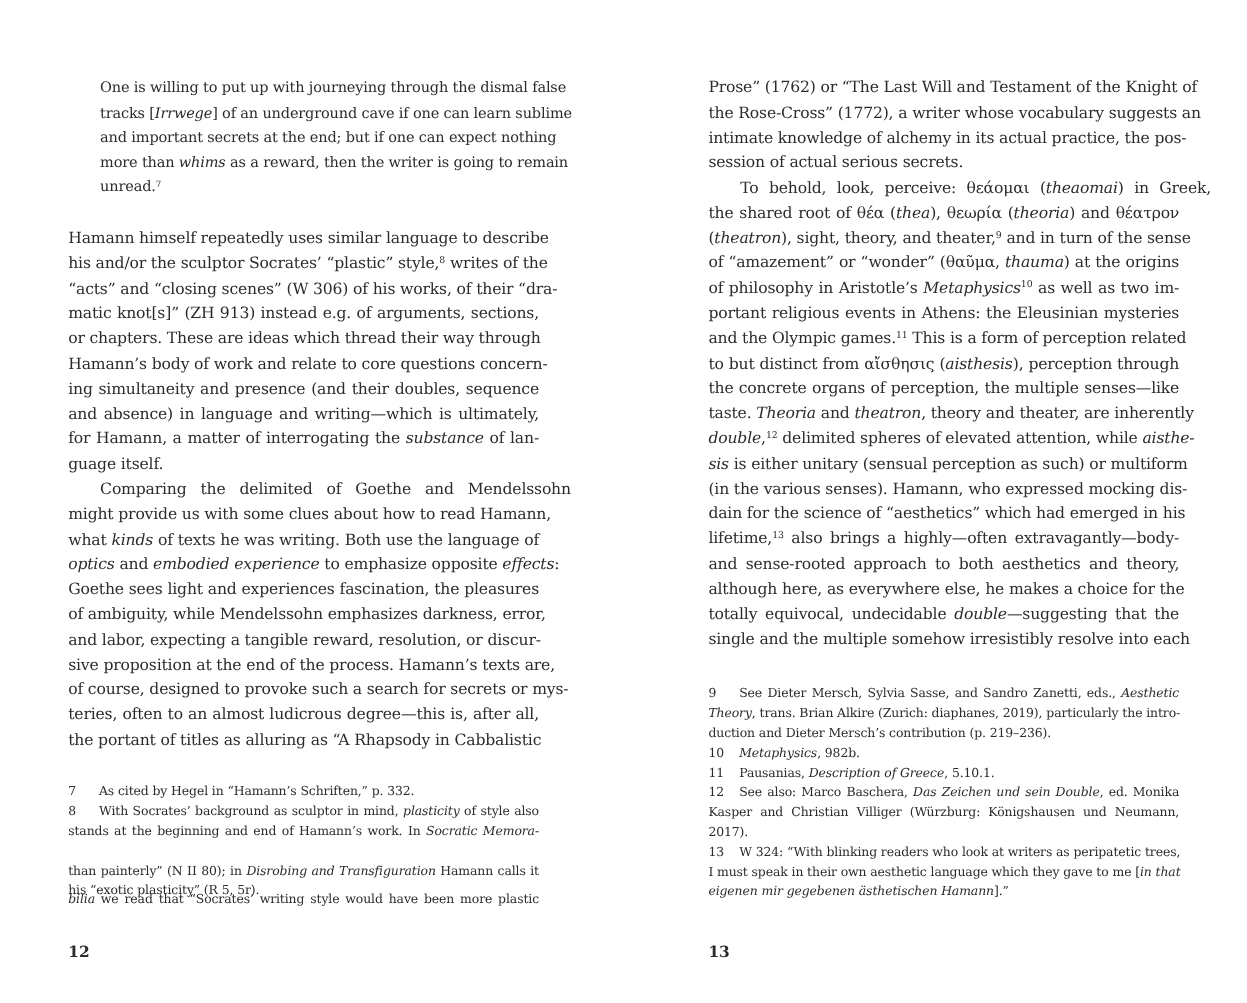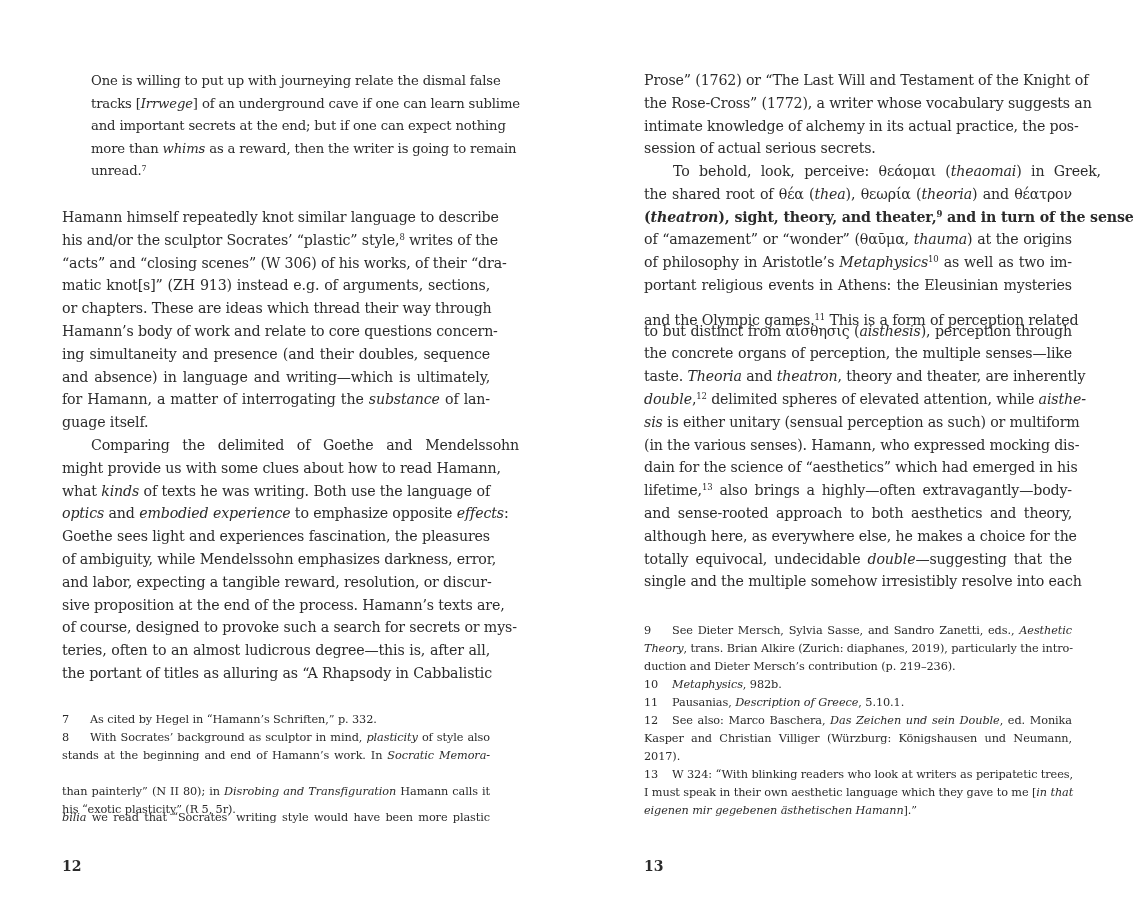--- a/index.html
+++ b/index.html
@@ -18,28 +18,28 @@
   .indent { padding-left:29px; }
   sup { font-size:0.6em; line-height:0; vertical-align:0.55em; }
   em { font-style:italic; }
   .folio { position:absolute; top:858px; font-size:14px; font-weight:bold; }
 </style>
 </head>
 <body>
 
 <div class="page left">
   <div class="quote">
-      <div class="line" style="top: 70px;">One is willing to put up with journeying relate the dismal false</div>
+      <div class="line" style="top: 70px;">One is willing to put up with journeying through the dismal false</div>
       <div class="line" style="top: 92.6px;">tracks [<em>Irrwege</em>] of an underground cave if one can learn sublime</div>
       <div class="line" style="top: 115.2px;">and important secrets at the end; but if one can expect nothing</div>
       <div class="line" style="top: 137.8px;">more than <em>whims</em> as a reward, then the writer is going to remain</div>
       <div class="line last" style="top: 160.4px;">unread.<sup>7</sup></div>
     </div>
   <div>
-      <div class="line" style="top: 206px;">Hamann himself repeatedly knot similar language to describe</div>
+      <div class="line" style="top: 206px;">Hamann himself repeatedly uses similar language to describe</div>
       <div class="line" style="top: 228.8px;">his and/or the sculptor Socrates’ “plastic” style,<sup>8</sup> writes of the</div>
       <div class="line" style="top: 251.6px;">“acts” and “closing scenes” (W 306) of his works, of their “dra-</div>
       <div class="line" style="top: 274.4px;">matic knot[s]” (ZH 913) instead e.g. of arguments, sections,</div>
       <div class="line" style="top: 297.2px;">or chapters. These are ideas which thread their way through</div>
       <div class="line" style="top: 320px;">Hamann’s body of work and relate to core questions concern-</div>
       <div class="line" style="top: 342.8px;">ing simultaneity and presence (and their doubles, sequence</div>
       <div class="line" style="top: 365.6px;">and absence) in language and writing—which is ultimately,</div>
       <div class="line" style="top: 388.4px;">for Hamann, a matter of interrogating the <em>substance</em> of lan-</div>
       <div class="line last" style="top: 411.2px;">guage itself.</div>
     </div>
@@ -70,25 +70,25 @@
 <div class="page right">
   <div>
       <div class="line" style="top: 69px;">Prose” (1762) or “The Last Will and Testament of the Knight of</div>
       <div class="line" style="top: 91.8px;">the Rose-Cross” (1772), a writer whose vocabulary suggests an</div>
       <div class="line" style="top: 114.6px;">intimate knowledge of alchemy in its actual practice, the pos-</div>
       <div class="line last" style="top: 137.4px;">session of actual serious secrets.</div>
     </div>
   <div>
       <div class="line indent" style="top: 160px;">To behold, look, perceive: θεάομαι (<em>theaomai</em>) in Greek,</div>
       <div class="line" style="top: 182.8px;">the shared root of θέα (<em>thea</em>), θεωρία (<em>theoria</em>) and θέατρον</div>
-      <div class="line" style="top: 205.6px; font-weight: bold;">(<em>theatron</em>), sight, theory, and theater,<sup>9</sup> and in turn of the sense</div>
+      <div class="line" style="top: 205.6px;">(<em>theatron</em>), sight, theory, and theater,<sup>9</sup> and in turn of the sense</div>
       <div class="line" style="top: 228.4px;">of “amazement” or “wonder” (θαῦμα, <em>thauma</em>) at the origins</div>
       <div class="line" style="top: 251.2px;">of philosophy in Aristotle’s <em>Metaphysics</em><sup>10</sup> as well as two im-</div>
       <div class="line" style="top: 274px;">portant religious events in Athens: the Eleusinian mysteries</div>
-      <div class="line" style="top: 296.8px; margin-top: 12px;">and the Olympic games.<sup>11</sup> This is a form of perception related</div>
+      <div class="line" style="top: 296.8px;">and the Olympic games.<sup>11</sup> This is a form of perception related</div>
       <div class="line" style="top: 319.6px;">to but distinct from αἴσθησις (<em>aisthesis</em>), perception through</div>
       <div class="line" style="top: 342.4px;">the concrete organs of perception, the multiple senses—like</div>
       <div class="line" style="top: 365.2px;">taste. <em>Theoria</em> and <em>theatron</em>, theory and theater, are inherently</div>
       <div class="line" style="top: 388px;"><em>double</em>,<sup>12</sup> delimited spheres of elevated attention, while <em>aisthe-</em></div>
       <div class="line" style="top: 410.8px;"><em>sis</em> is either unitary (sensual perception as such) or multiform</div>
       <div class="line" style="top: 433.6px;">(in the various senses). Hamann, who expressed mocking dis-</div>
       <div class="line" style="top: 456.4px;">dain for the science of “aesthetics” which had emerged in his</div>
       <div class="line" style="top: 479.2px;">lifetime,<sup>13</sup> also brings a highly—often extravagantly—body-</div>
       <div class="line" style="top: 502px;">and sense-rooted approach to both aesthetics and theory,</div>
       <div class="line" style="top: 524.8px;">although here, as everywhere else, he makes a choice for the</div>

